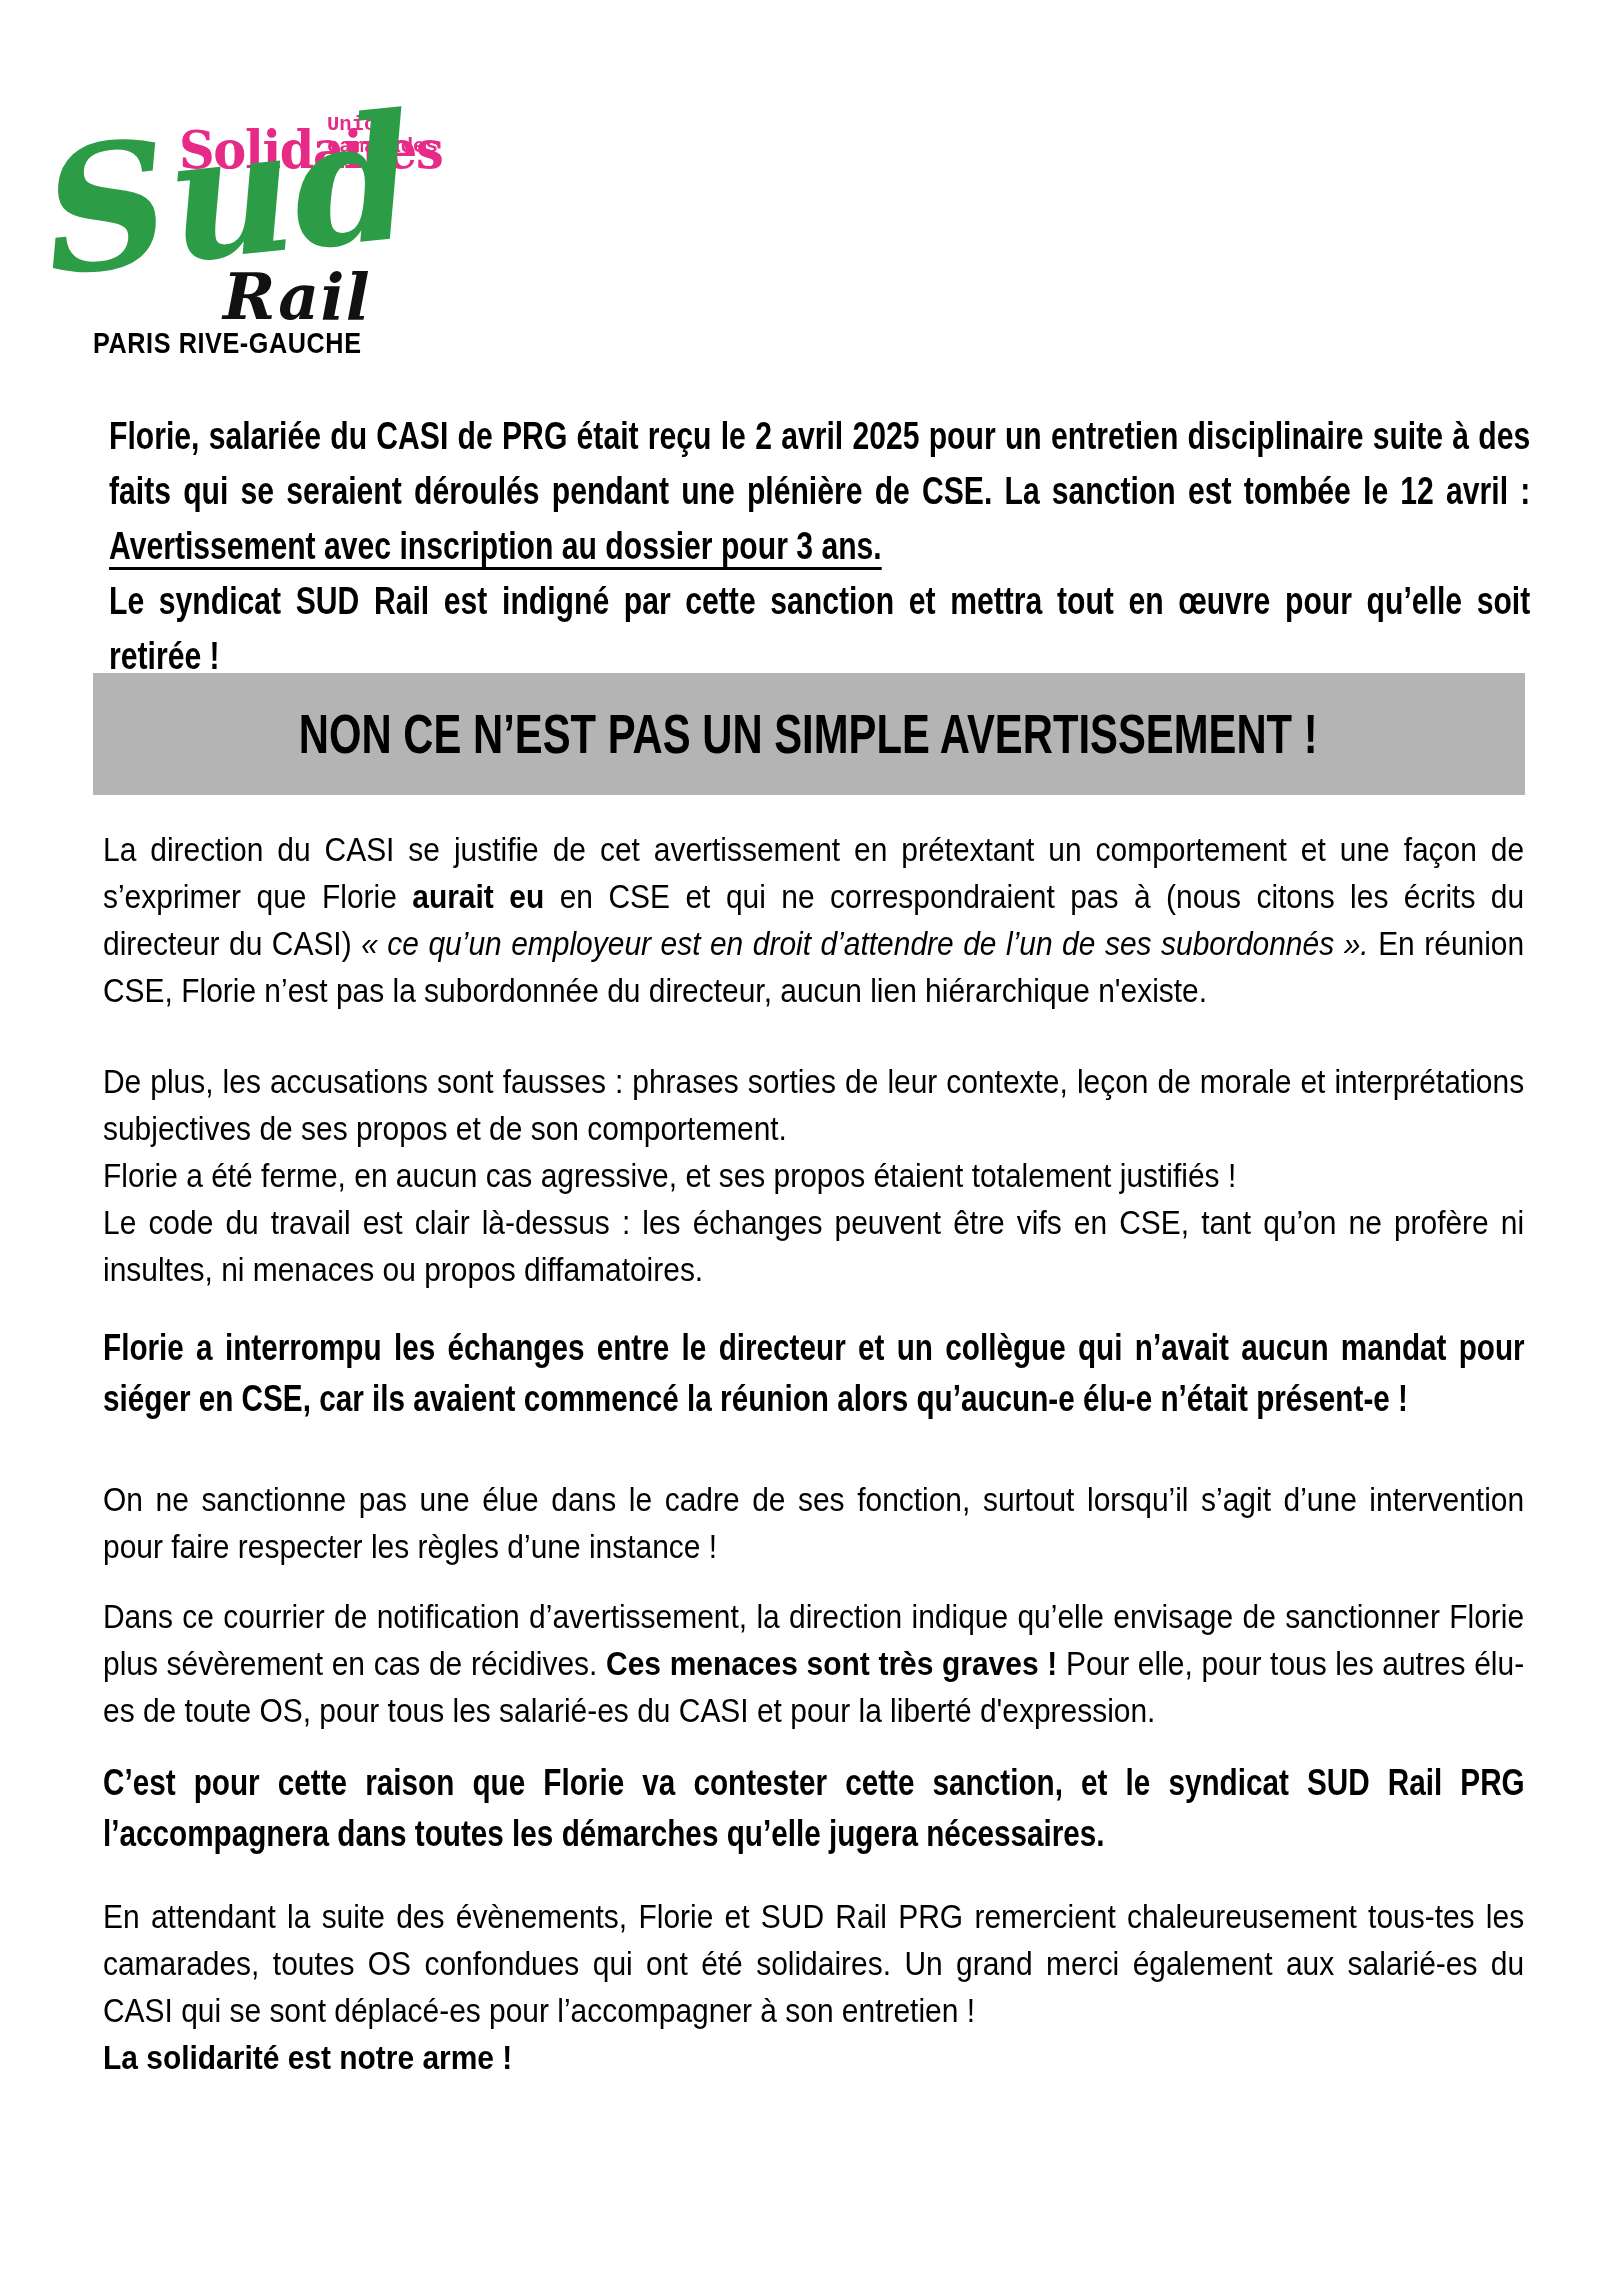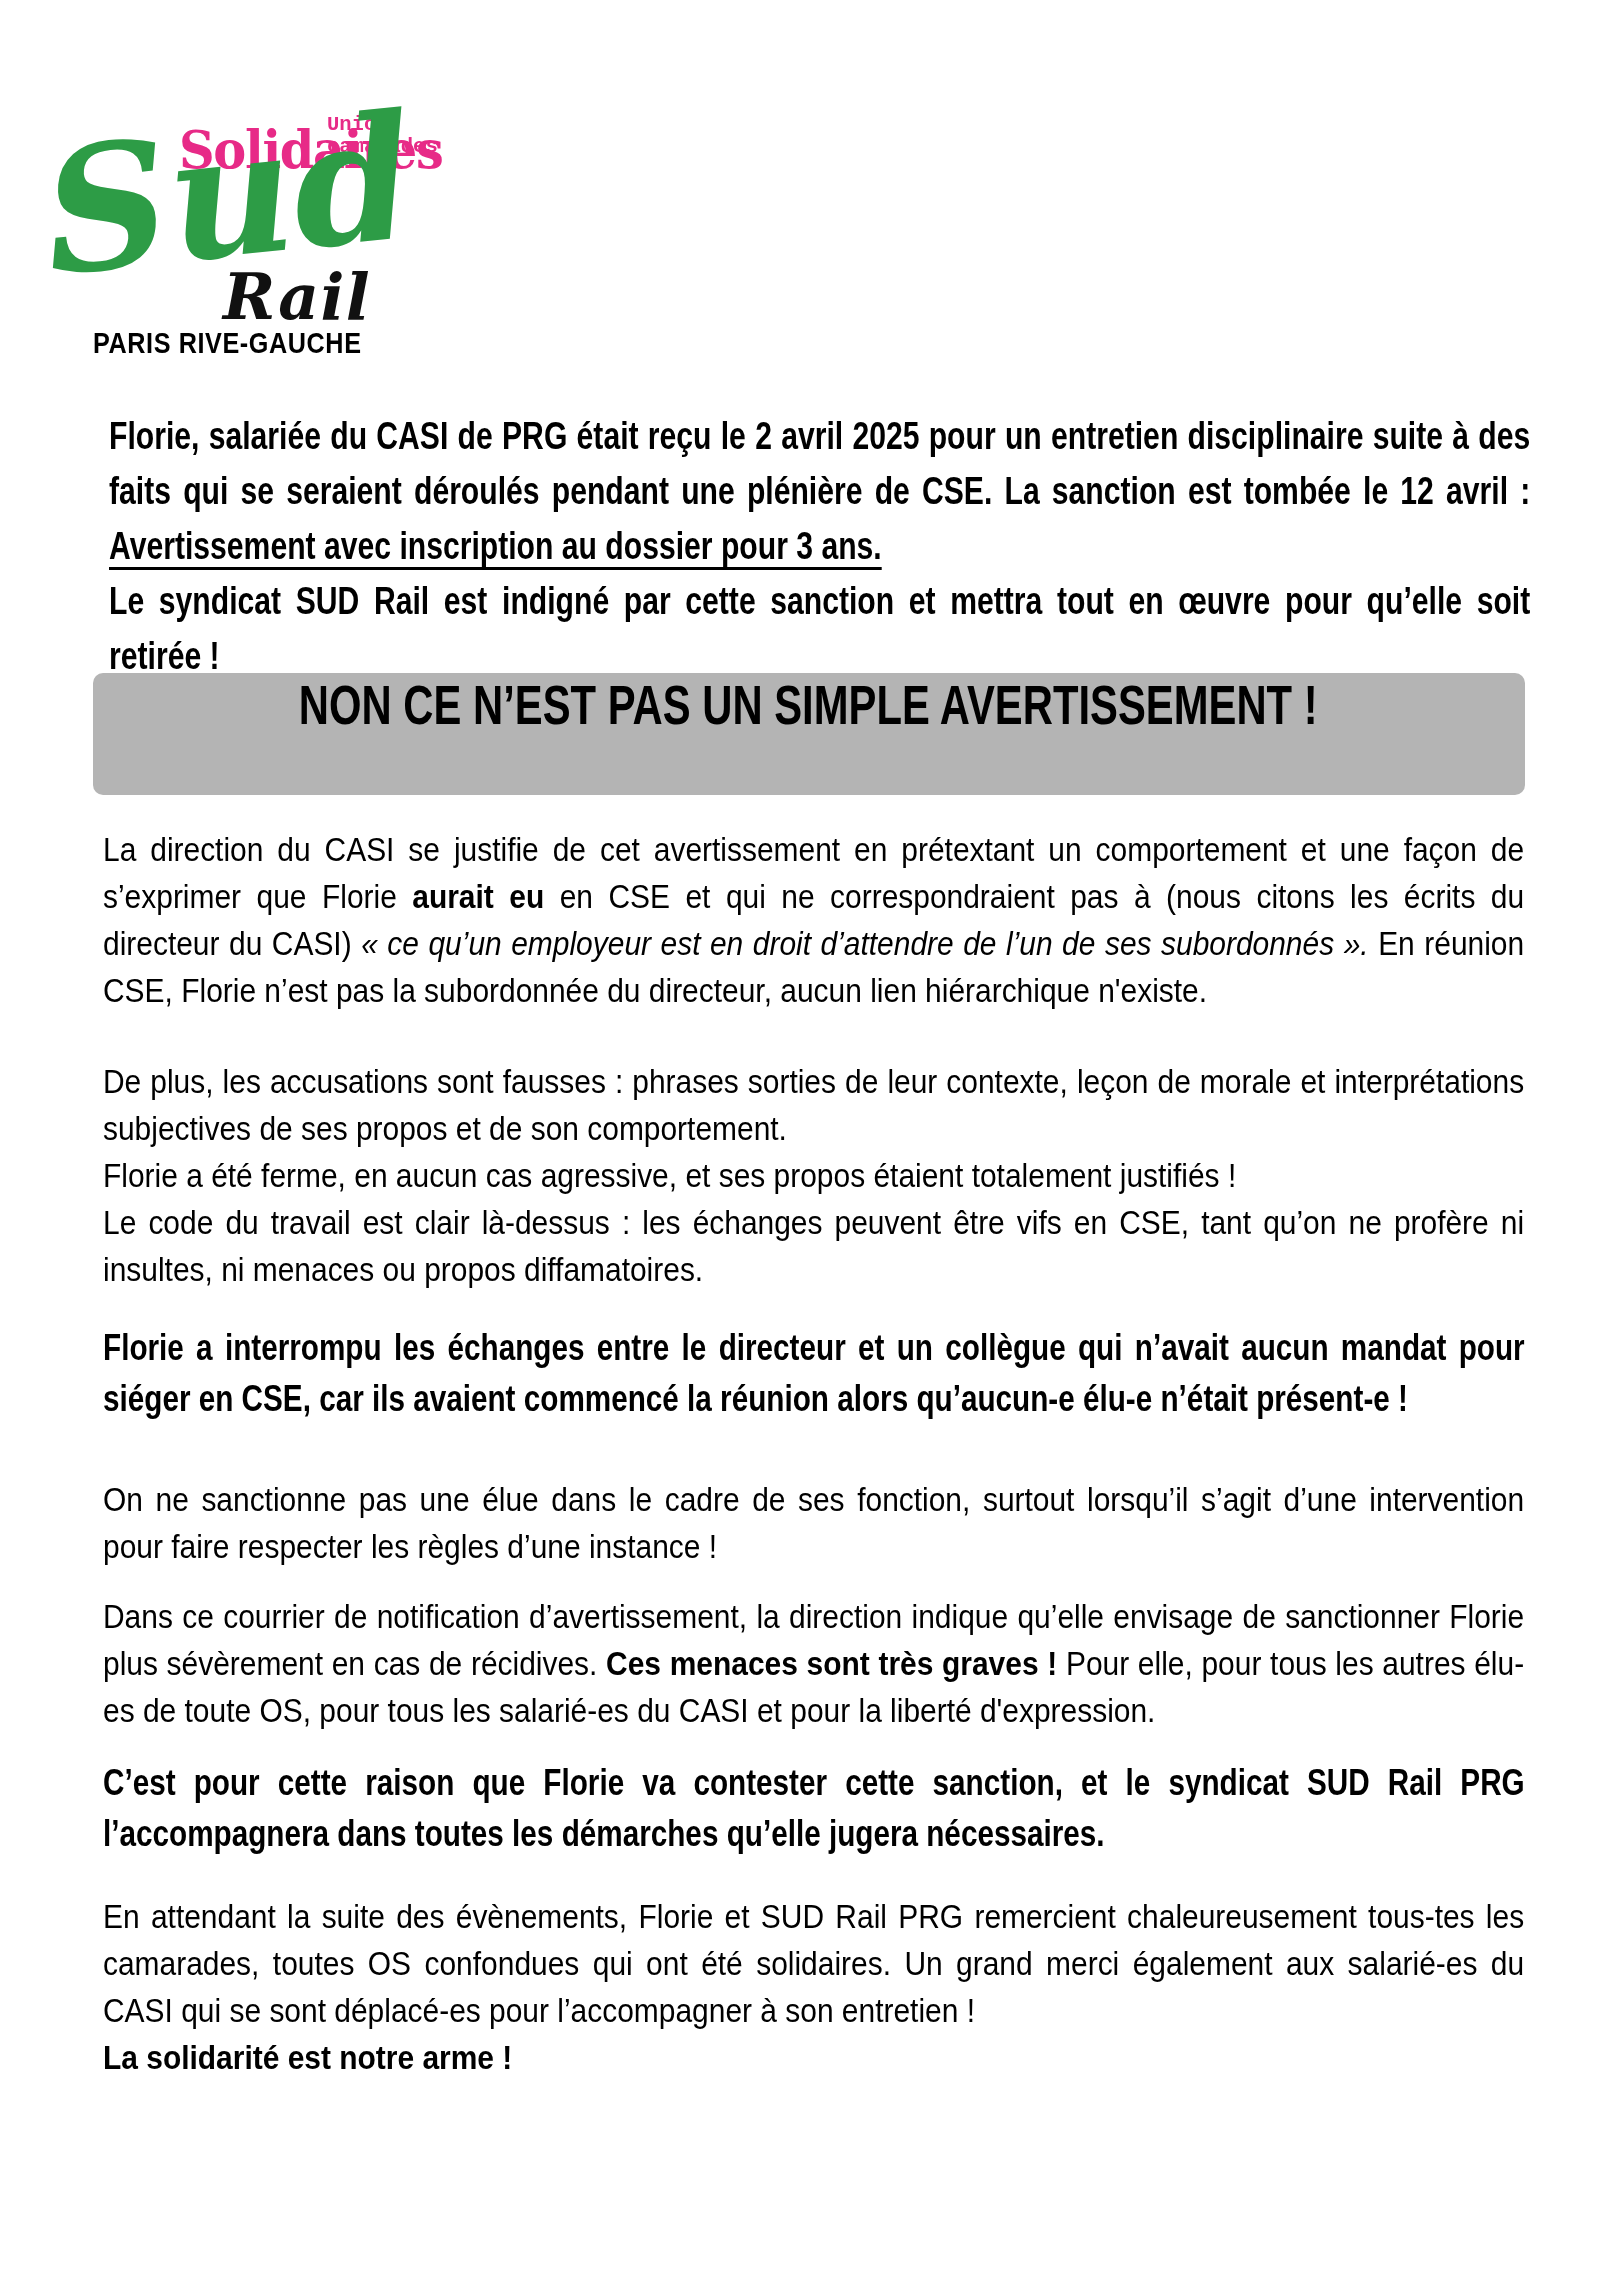--- a/index.html
+++ b/index.html
@@ -82,21 +82,21 @@
   .mb-p3 { margin-bottom: 29px; }
   .mb-p4 { margin-bottom: 52px; }
   .mb-p5 { margin-bottom: 23px; }
   .mb-p6 { margin-bottom: 22.6px; }
   .mb-p7 { margin-bottom: 34px; }
 
   .banner {
     margin-top: -11px; margin-left: -10.3px; margin-bottom: 31px;
     width: 1432px; height: 122px;
     background: #b4b4b4;
-    display: flex; justify-content: center; border-radius: 10px;
+    display: flex; align-items: center; justify-content: center;
   }
   .banner-text {
     font-weight: 700; font-size: 55px; white-space: nowrap;
     transform: scaleX(0.76);
   }
 
   .u {
     text-decoration: underline;
     text-decoration-thickness: 3.4px;
     text-underline-offset: 8.2px;

